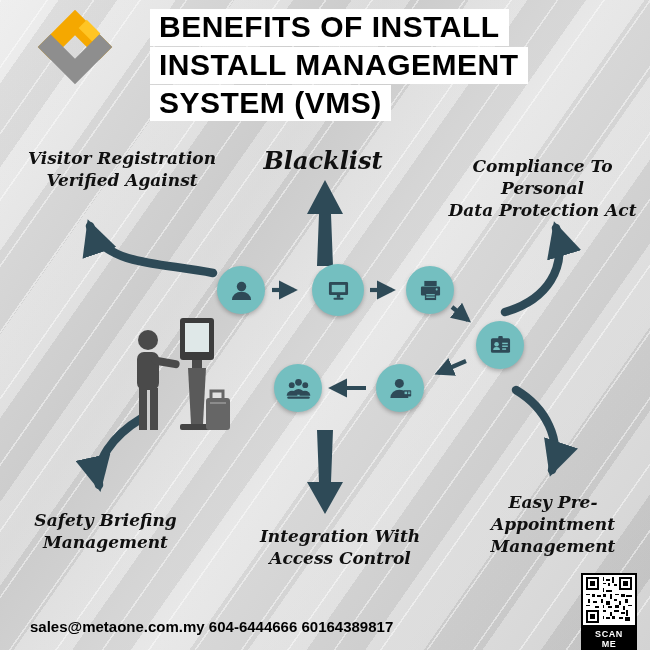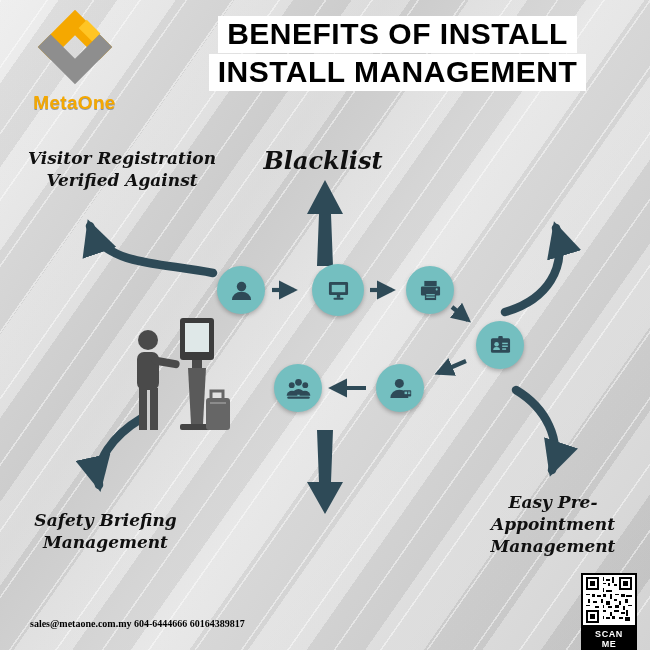--- a/index.html
+++ b/index.html
@@ -16,21 +16,21 @@
 
   
   .logo { position:absolute; left:22px; top:8px; width:105px; text-align:center; }
   .logo-brand {
     font-family:"Liberation Sans", sans-serif; font-weight:bold; font-size:19px;
     color:#f5a800; letter-spacing:.3px; margin-top:2px;
     text-shadow:0 1px 0 rgba(40,60,90,.45);
   }
 
   
-  .title { position:absolute; left:150px; top:16px; width:495px; text-align:center; line-height:1.06; }
+  .title { position:absolute; left:150px; top:9px; width:495px; line-height:1.06; }
   .title-line {
     display:inline-block; background:#ffffff; color:#000;
     font-family:"Liberation Sans", sans-serif; font-weight:bold; font-size:30px;
     letter-spacing:.5px; padding:2px 9px 3px; margin-bottom:1px;
   }
 
   
   .benefit {
     position:absolute; font-family:"DejaVu Serif", serif; font-style:italic; font-weight:bold;
     color:#101010; font-size:17px; line-height:1.28; text-align:center; white-space:pre-line;
@@ -56,21 +56,21 @@
   .n5 { left:376px; top:364px; }
   .n6 { left:274px; top:364px; }
 
   .arrows { position:absolute; left:0; top:0; width:650px; height:650px; pointer-events:none; }
 
   .kiosk-wrap { position:absolute; left:118px; top:312px; width:118px; height:126px; }
 
   
   .contact {
     position:absolute; left:30px; top:618px;
-    font-family:Liberation Serif, serif; font-weight:bold; font-size:10px; color:#000;
+    font-family:Liberation Sans, sans-serif; font-weight:bold; font-size:15px; color:#000;
   }
 
   
   .qr-block { position:absolute; right:13px; top:573px; width:56px; }
   .qr { width:56px; height:54px; background:#fff; border:2px solid #000; padding:2px; }
   .qr svg { width:100%; height:100%; display:block; }
   .qr-label {
     background:#000; color:#fff; text-align:center;
     font-family:"Liberation Sans", sans-serif; font-weight:bold; font-size:9px;
     letter-spacing:.6px; padding:2px 13px 3px;
@@ -105,33 +105,37 @@
     <path d="M 466 361 L 438 373" fill="none" stroke="#2e4a57" stroke-width="4.2" marker-end="url(#ahs)"></path>
     <path d="M 366 388 L 332 388" fill="none" stroke="#2e4a57" stroke-width="4.2" marker-end="url(#ahs)"></path>
   </svg>
 
   <div class="logo">
     <svg width="86" height="78" viewBox="0 0 86 86">
       <path fill="#f5a800" d="M43,2 L84,43 L70,57 L43,30 L16,57 L2,43 Z"></path>
       <path fill="#ffc524" d="M56,13 L71,28 L62,37 L47,22 Z"></path>
       <path fill="#8e8e8e" d="M43,84 L2,43 L16,29 L43,56 L70,29 L84,43 Z"></path>
     </svg>
-    <div class="logo-brand">MetaOne</div>
   </div>
 
   <div class="title">
     <div><span class="title-line">BENEFITS OF INSTALL</span></div>
     <div><span class="title-line">INSTALL MANAGEMENT</span></div>
+    <div><span class="title-line">SYSTEM (VMS)</span></div>
   </div>
 
   <div class="benefit b-top-left">Visitor Registration
 Verified Against</div>
   <div class="benefit b-top-center">Blacklist</div>
+  <div class="benefit b-top-right">Compliance To Personal
+Data Protection Act</div>
   <div class="benefit b-bottom-left">Safety Briefing
 Management</div>
+  <div class="benefit b-bottom-center">Integration With
+Access Control</div>
   <div class="benefit b-bottom-right">Easy Pre-
 Appointment
 Management</div>
 
   <div class="kiosk-wrap">
     <svg width="118" height="126" viewBox="0 0 118 126">
 
       <rect x="62" y="6" width="34" height="42" rx="3" fill="#3c3c3c"></rect>
       <rect x="67" y="11" width="24" height="29" fill="#dfe8e8"></rect>
       <rect x="74" y="48" width="10" height="8" fill="#4a4a4a"></rect>

